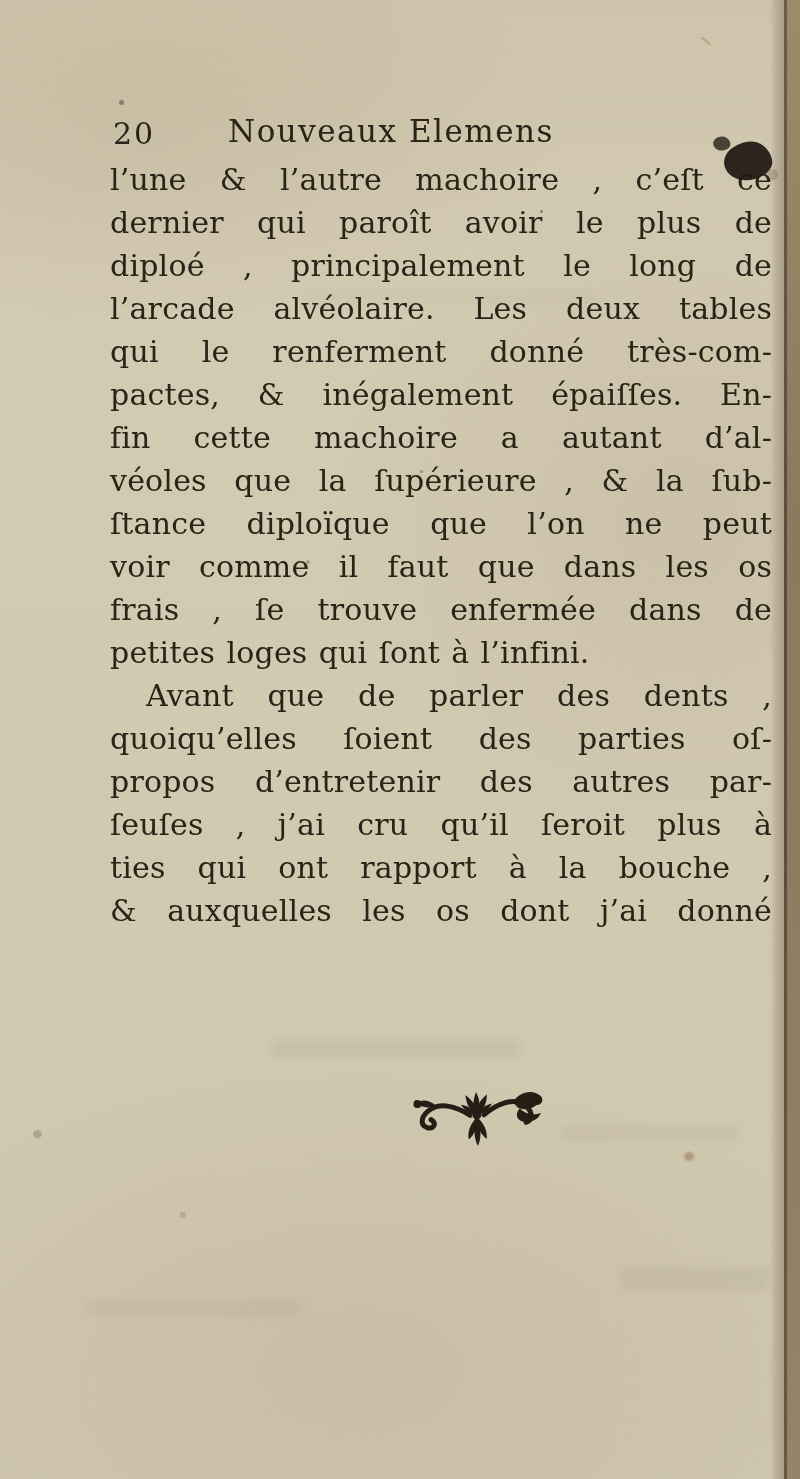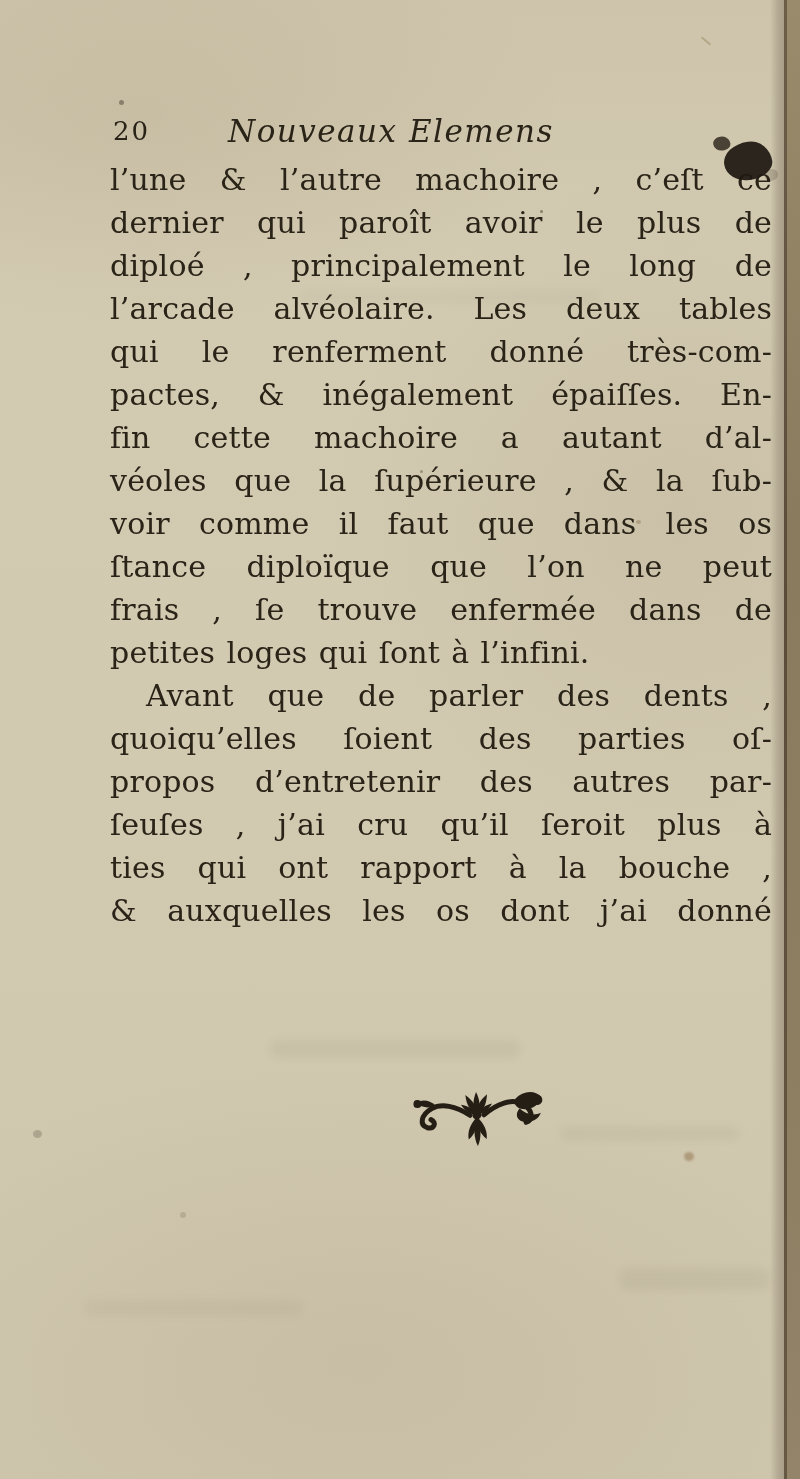--- a/index.html
+++ b/index.html
@@ -36,25 +36,25 @@
   .edge-band{
     position:absolute;right:0;top:0;width:13px;height:100%;
     background:linear-gradient(180deg,#9a8b6c 0%, #8a7b5e 35%, var(--edge-band) 70%, #93846a 100%);
   }
   .text-block{
     position:absolute;left:110px;top:112px;width:662px;
   }
   .header{position:relative;height:46px;}
   .page-number{
     position:absolute;left:3px;top:4px;
-    font-size:26px;letter-spacing:2px;
+    font-size:30px;letter-spacing:2px;
   }
   .running-title{
     position:absolute;left:118px;top:1px;
-    font-style:italic;font-size:31px;letter-spacing:1.5px;white-space:nowrap;
+    font-size:31px;letter-spacing:1.5px;white-space:nowrap;
   }
   .body{position:relative;margin-top:0px;}
   .line{
     font-size:30px;line-height:43px;height:43px;
     letter-spacing:.2px;word-spacing:1.5px;
     text-align:justify;text-align-last:justify;
     white-space:normal;
   }
   .line.last{text-align-last:left;}
   .line.indent{text-indent:36px;}
@@ -133,22 +133,22 @@
 
     <div class="body">
       <div class="line">l’une &amp; l’autre machoire , c’eſt ce</div>
       <div class="line">dernier qui paroît avoir le plus de</div>
       <div class="line">diploé , principalement le long de</div>
       <div class="line">l’arcade alvéolaire. Les deux tables</div>
       <div class="line">qui le renferment donné très-com-</div>
       <div class="line">pactes, &amp; inégalement épaiſſes. En-</div>
       <div class="line">fin cette machoire a autant d’al-</div>
       <div class="line">véoles que la ſupérieure , &amp; la ſub-</div>
+      <div class="line">ſtance diploïque que l’on ne peut</div>
       <div class="line">voir comme il faut que dans les os</div>
-      <div class="line">ſtance diploïque que l’on ne peut</div>
       <div class="line">frais , ſe trouve enfermée dans de</div>
       <div class="line last">petites loges qui ſont à l’infini.</div>
       <div class="line indent">Avant que de parler des dents ,</div>
       <div class="line">quoiqu’elles ſoient des parties oſ-</div>
       <div class="line">propos d’entretenir des autres par-</div>
       <div class="line">ſeuſes , j’ai cru qu’il ſeroit plus à</div>
       <div class="line">ties qui ont rapport à la bouche ,</div>
       <div class="line">&amp; auxquelles les os dont j’ai donné</div>
     </div>
 

